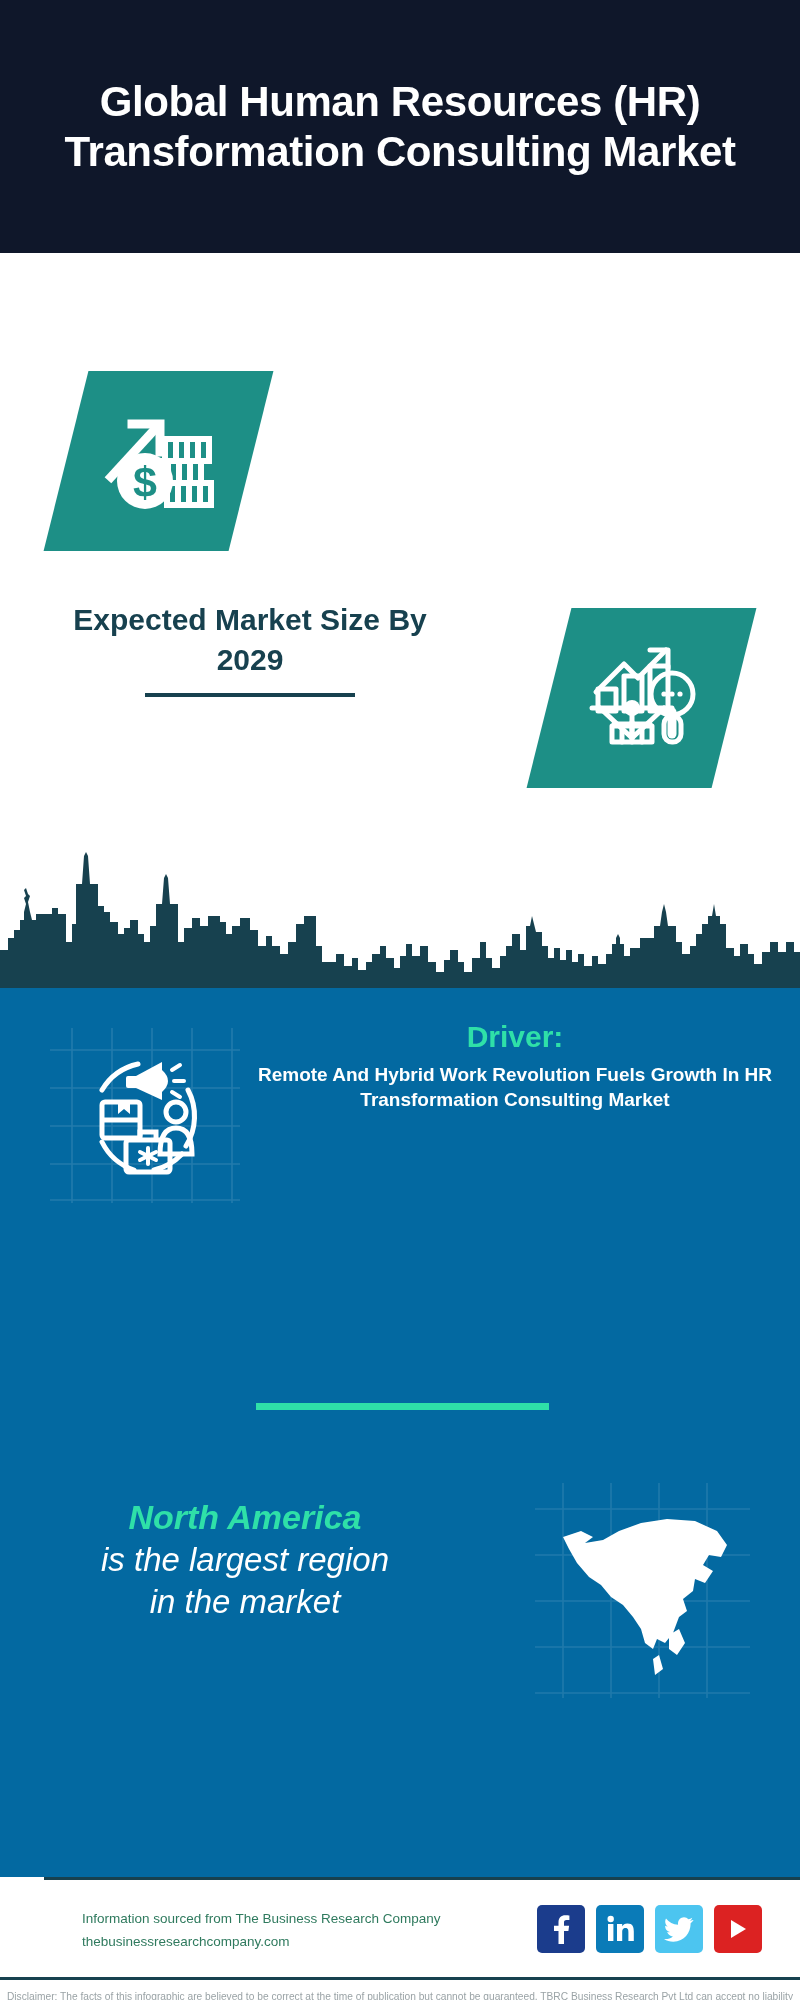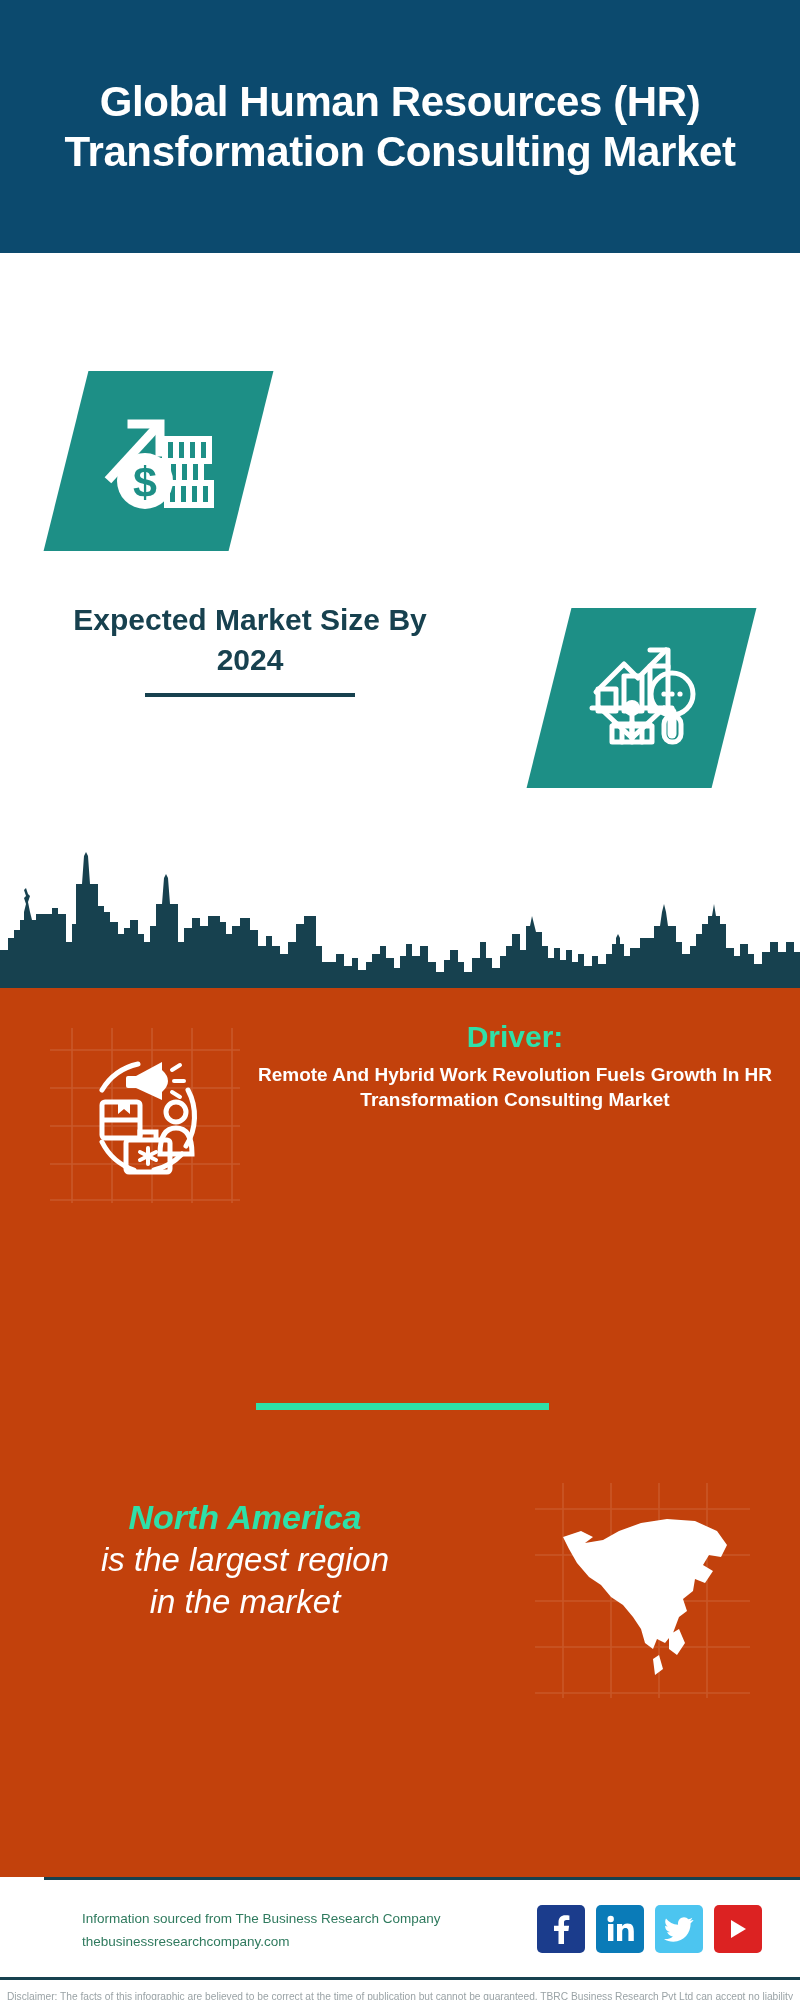--- a/index.html
+++ b/index.html
@@ -6,21 +6,21 @@
   html,body { width:800px; }
   body {
     font-family:"Liberation Sans", sans-serif;
     background:#ffffff;
     width:800px; height:2000px;
     position:relative; overflow:hidden;
   }
 
   
   .header {
-    background:#0c4a6e;
+    background:#0f172a;
     height:253px;
     display:flex; align-items:center; justify-content:center;
     padding:0 40px;
   }
   .header-title {
     color:#ffffff;
     font-size:42px;
     font-weight:bold;
     line-height:1.17;
     text-align:center;
@@ -56,21 +56,21 @@
   .stat2 { position:absolute; top:320px; left:0; width:800px; height:290px; }
   .stat2-text { position:absolute; left:50px; top:27px; width:400px; text-align:center; }
   .stat2 .para-icon { right:66px; top:35px; width:185px; height:180px; }
 
   
   .skyline { position:absolute; left:0; bottom:0; width:800px; height:150px; }
   .skyline svg { display:block; width:800px; height:150px; }
 
   
   .dark {
-    background:#c2410c;
+    background:#0369a1;
     height:889px;
     position:relative;
     padding-left:29px;
   }
 
   .grid-bg { position:absolute; opacity:0.22; }
   .grid-bg svg { display:block; }
 
   
   .driver-row { position:absolute; top:30px; left:0; width:800px; height:220px; }
@@ -161,21 +161,21 @@
           </g>
           <circle cx="42" cy="76" r="28" fill="#ffffff"></circle>
           <text x="42" y="92" font-family="Liberation Sans, sans-serif" font-size="43" font-weight="bold" fill="#1d8f86" text-anchor="middle">$</text>
         </svg>
       </span>
     </div>
   </div>
 
   <div class="stat2">
     <div class="stat2-text">
-      <div class="stat-head">Expected Market Size By 2024</div>
+      <div class="stat-head">Expected Market Size By 2029</div>
       <div class="rule"></div>
     </div>
     <div class="para-icon">
       <span class="glyph">
         <svg width="116" height="108" viewBox="0 0 116 108">
           <g fill="none" stroke="#ffffff" stroke-width="5" stroke-linecap="round" stroke-linejoin="round">
             <path d="M12 50 L40 22 L54 36 L82 8"></path>
             <path d="M66 8 L84 8 L84 26"></path>
             <rect x="14" y="47" width="18" height="22"></rect>
             <rect x="40" y="34" width="18" height="35"></rect>

